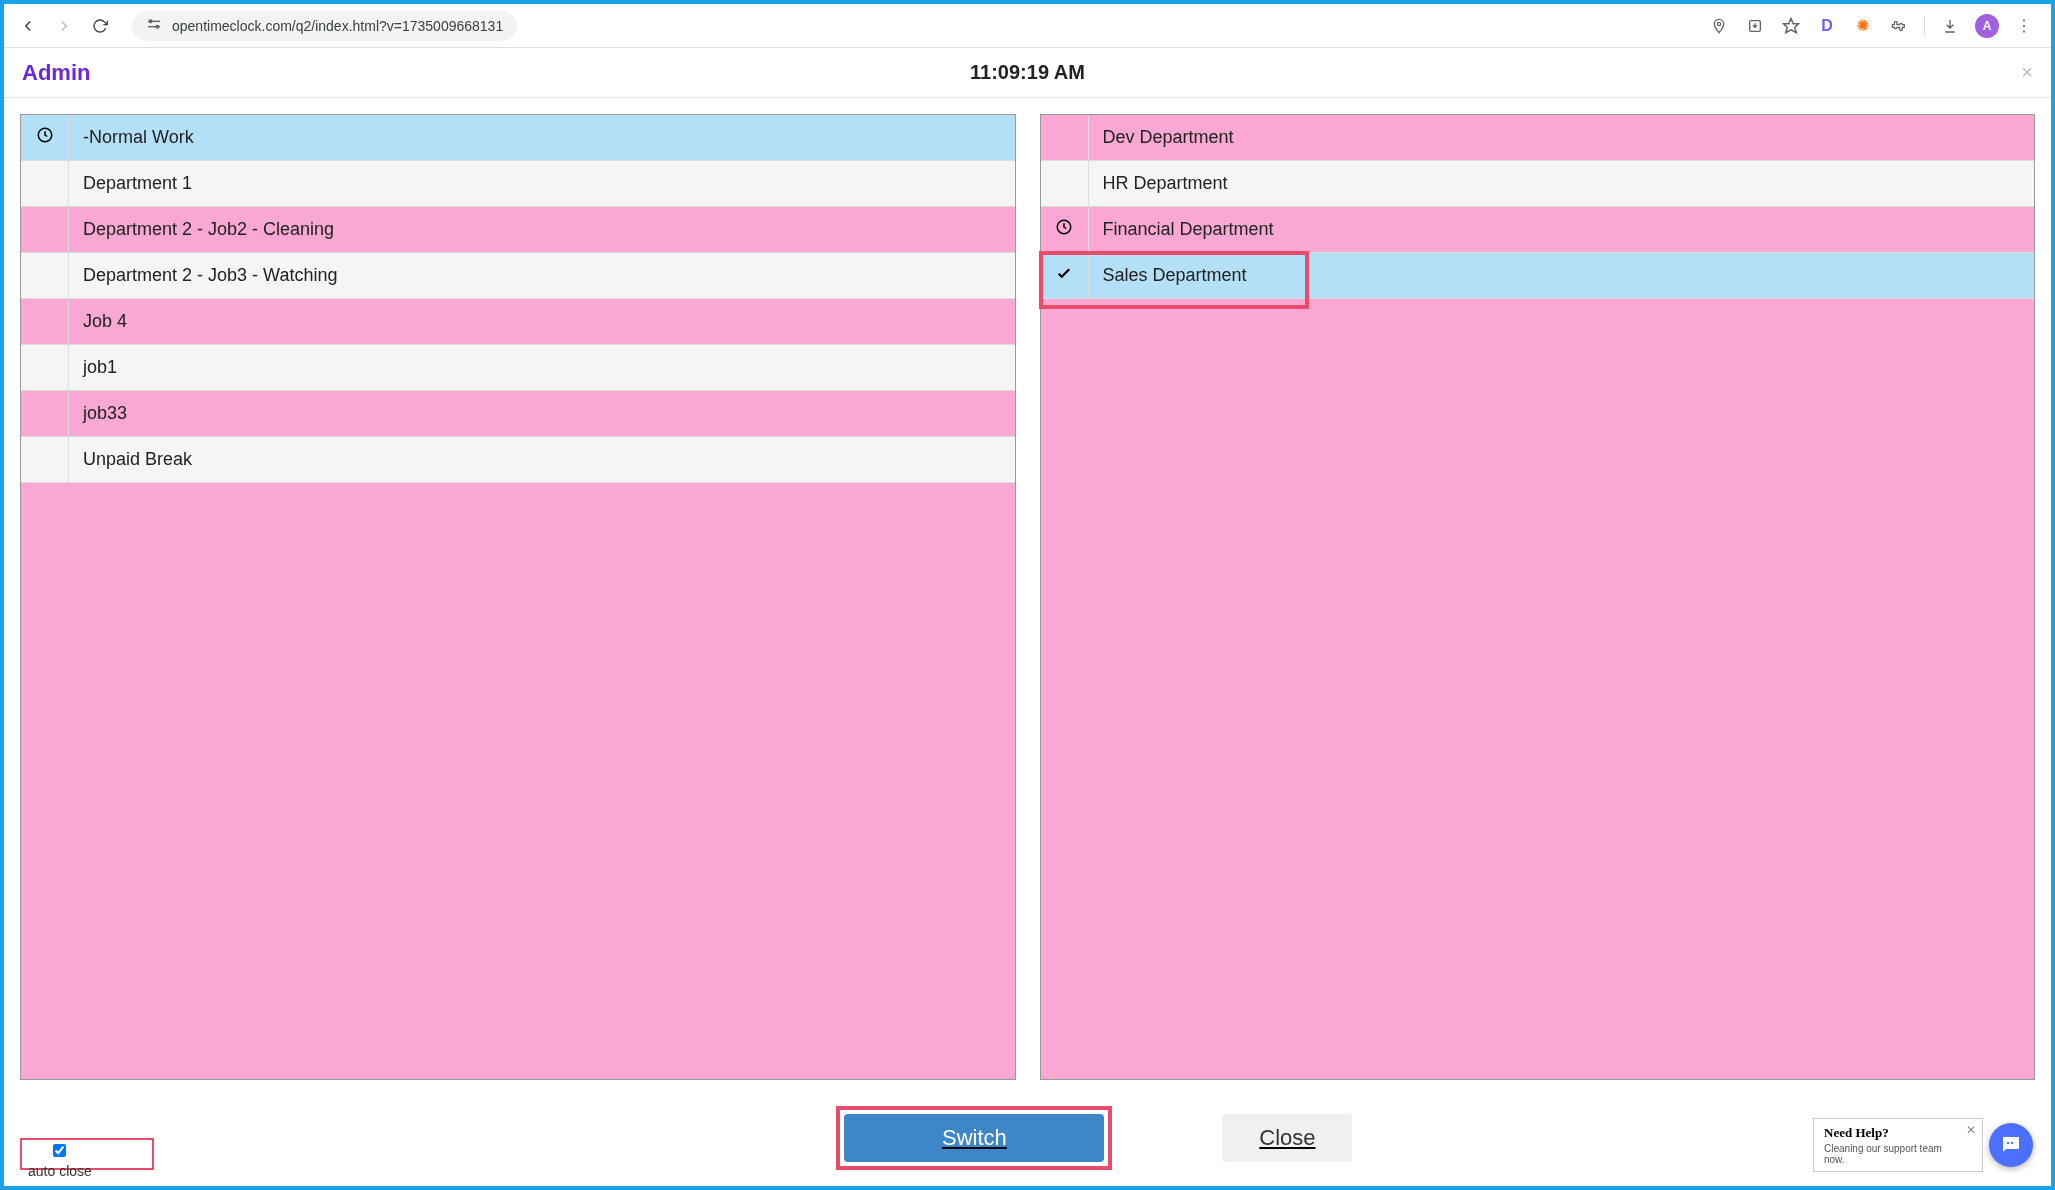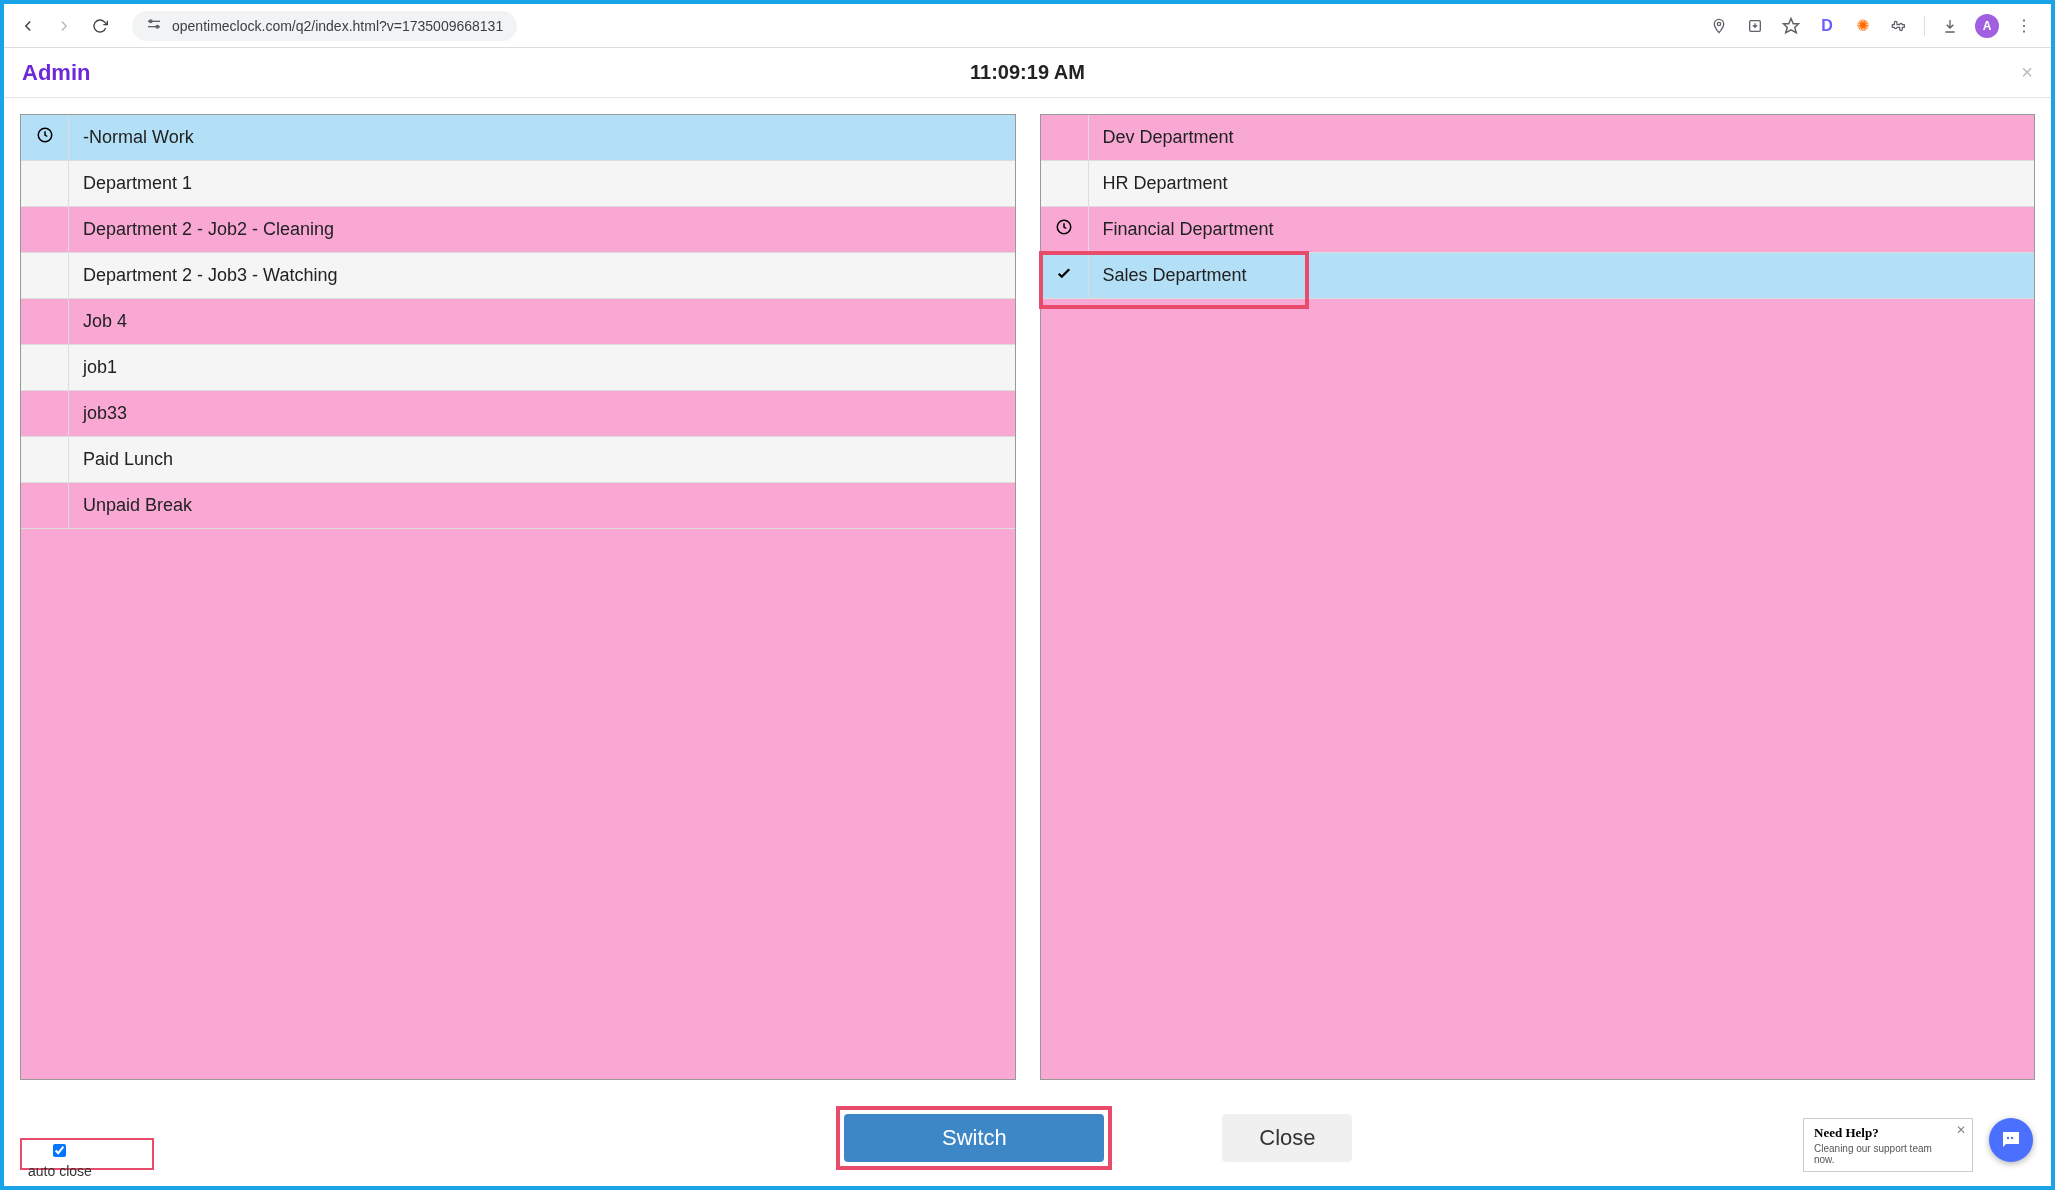--- a/index.html
+++ b/index.html
@@ -94,41 +94,41 @@
   }
   .autoclose-box {
     border:2px solid #e94b6a;
     padding:4px 60px 4px 6px;
     display:flex; align-items:center; gap:6px;
     height:32px;
     font-size:14px;
     color:#333;
     flex-direction:column;
   }
-  .footer-center { flex:1; display:flex; justify-content:center; gap:110px; align-items:center; }
+  .footer-center { flex:1; display:flex; justify-content:center; gap:110px; align-items:center;text-decoration:underline; }
   .switch-wrap {
     border:4px solid #e94b6a;
     padding:4px;
   }
   .btn {
     height:48px; min-width:260px;
     display:flex; align-items:center; justify-content:center;
     font-size:22px;
     border-radius:4px;
     cursor:pointer;
     border:none;
   }
   .btn-primary { background:#3d87c6; color:#fff; }
   .btn-secondary { background:#f0f0f0; color:#333; min-width:130px; }
 
   
   .help-widget {
     position:absolute;
     right:18px; bottom:14px;
-    display:flex; align-items:flex-start; gap:16px;
+    display:flex; align-items:center; gap:6px;
   }
   .help-card {
     border:1px solid #ccc; background:#fff;
     padding:6px 28px 6px 10px;
     font-size:12px;
     position:relative;
     width:170px;
   }
   .help-card .help-title { font-weight:bold; font-family: Georgia, serif; font-size:13px; margin-bottom:2px;}
   .help-card .help-sub { font-size:10px; color:#555;}
@@ -255,24 +255,20 @@
       <div class="row">
         <div class="icon-col"></div>
         <div class="label-col">job1</div>
       </div>
       <div class="row">
         <div class="icon-col"></div>
         <div class="label-col">job33</div>
       </div>
       <div class="row">
         <div class="icon-col"></div>
-        <div class="label-col">Paid Lunch</div>
-      </div>
-      <div class="row">
-        <div class="icon-col"></div>
         <div class="label-col">Unpaid Break</div>
       </div>
     </div>
   <div class="panel" id="right-panel">
       <div class="row">
         <div class="icon-col"></div>
         <div class="label-col">Dev Department</div>
       </div>
       <div class="row">
         <div class="icon-col"></div>

